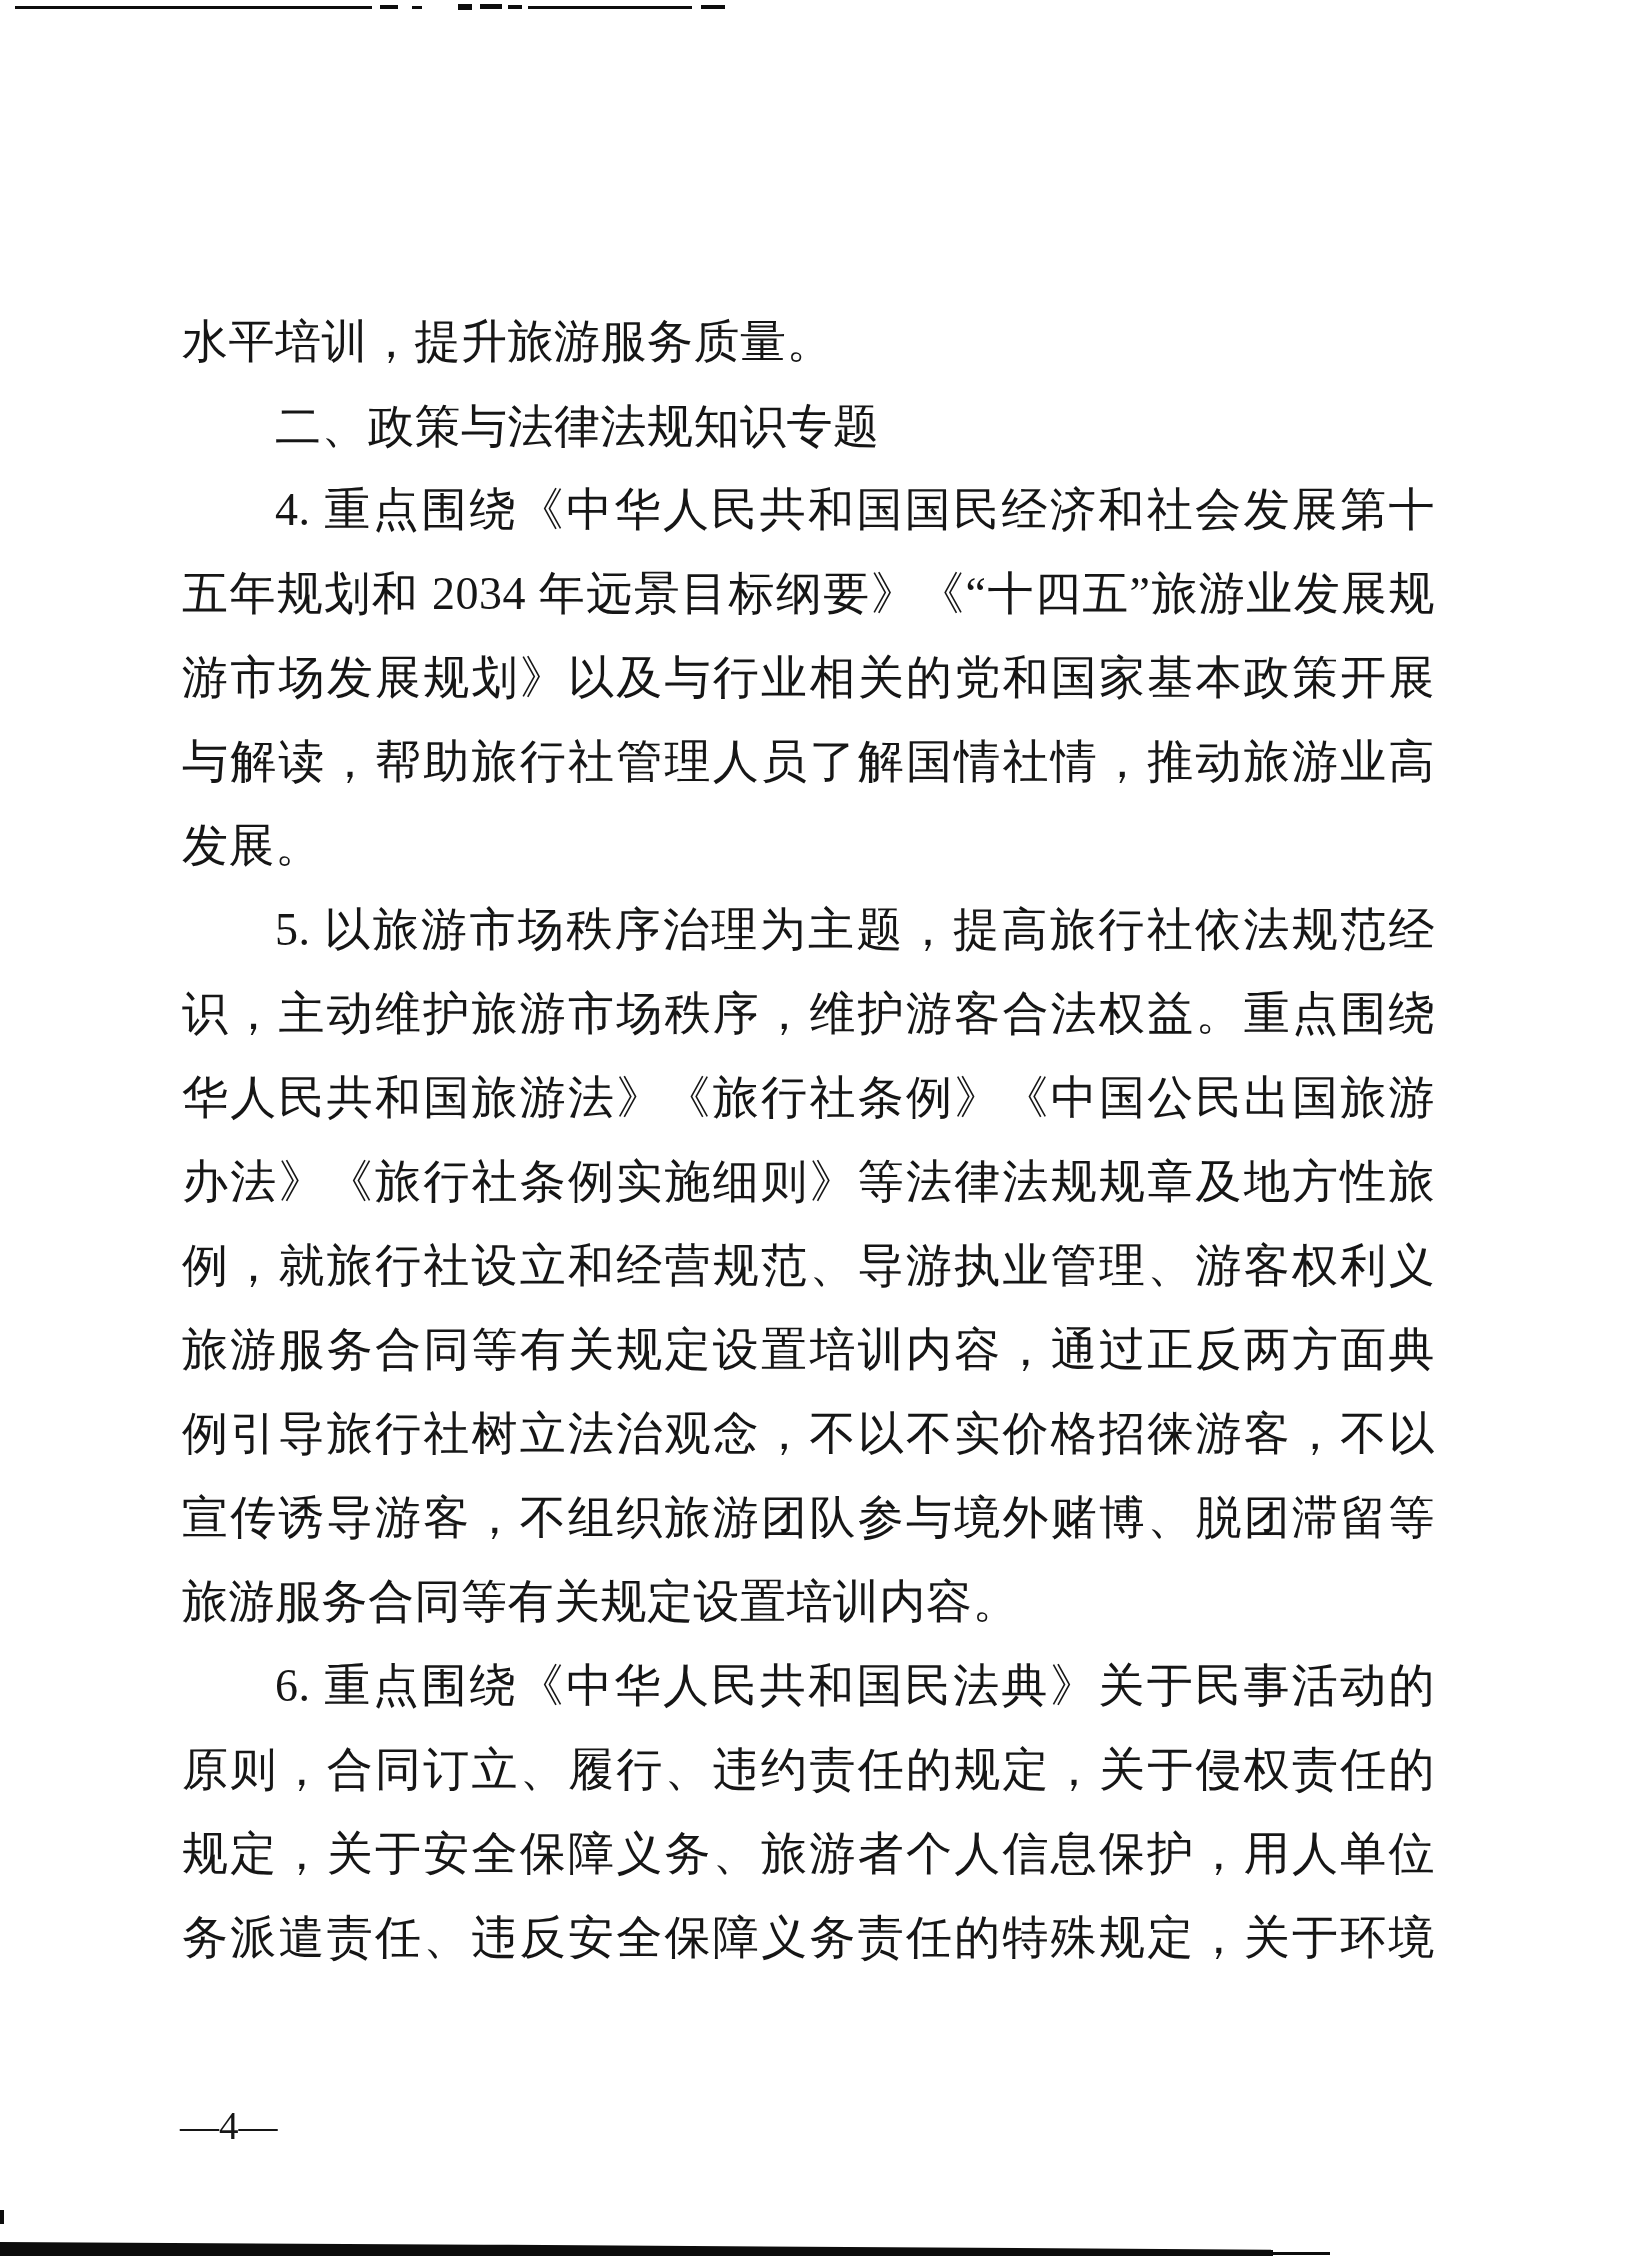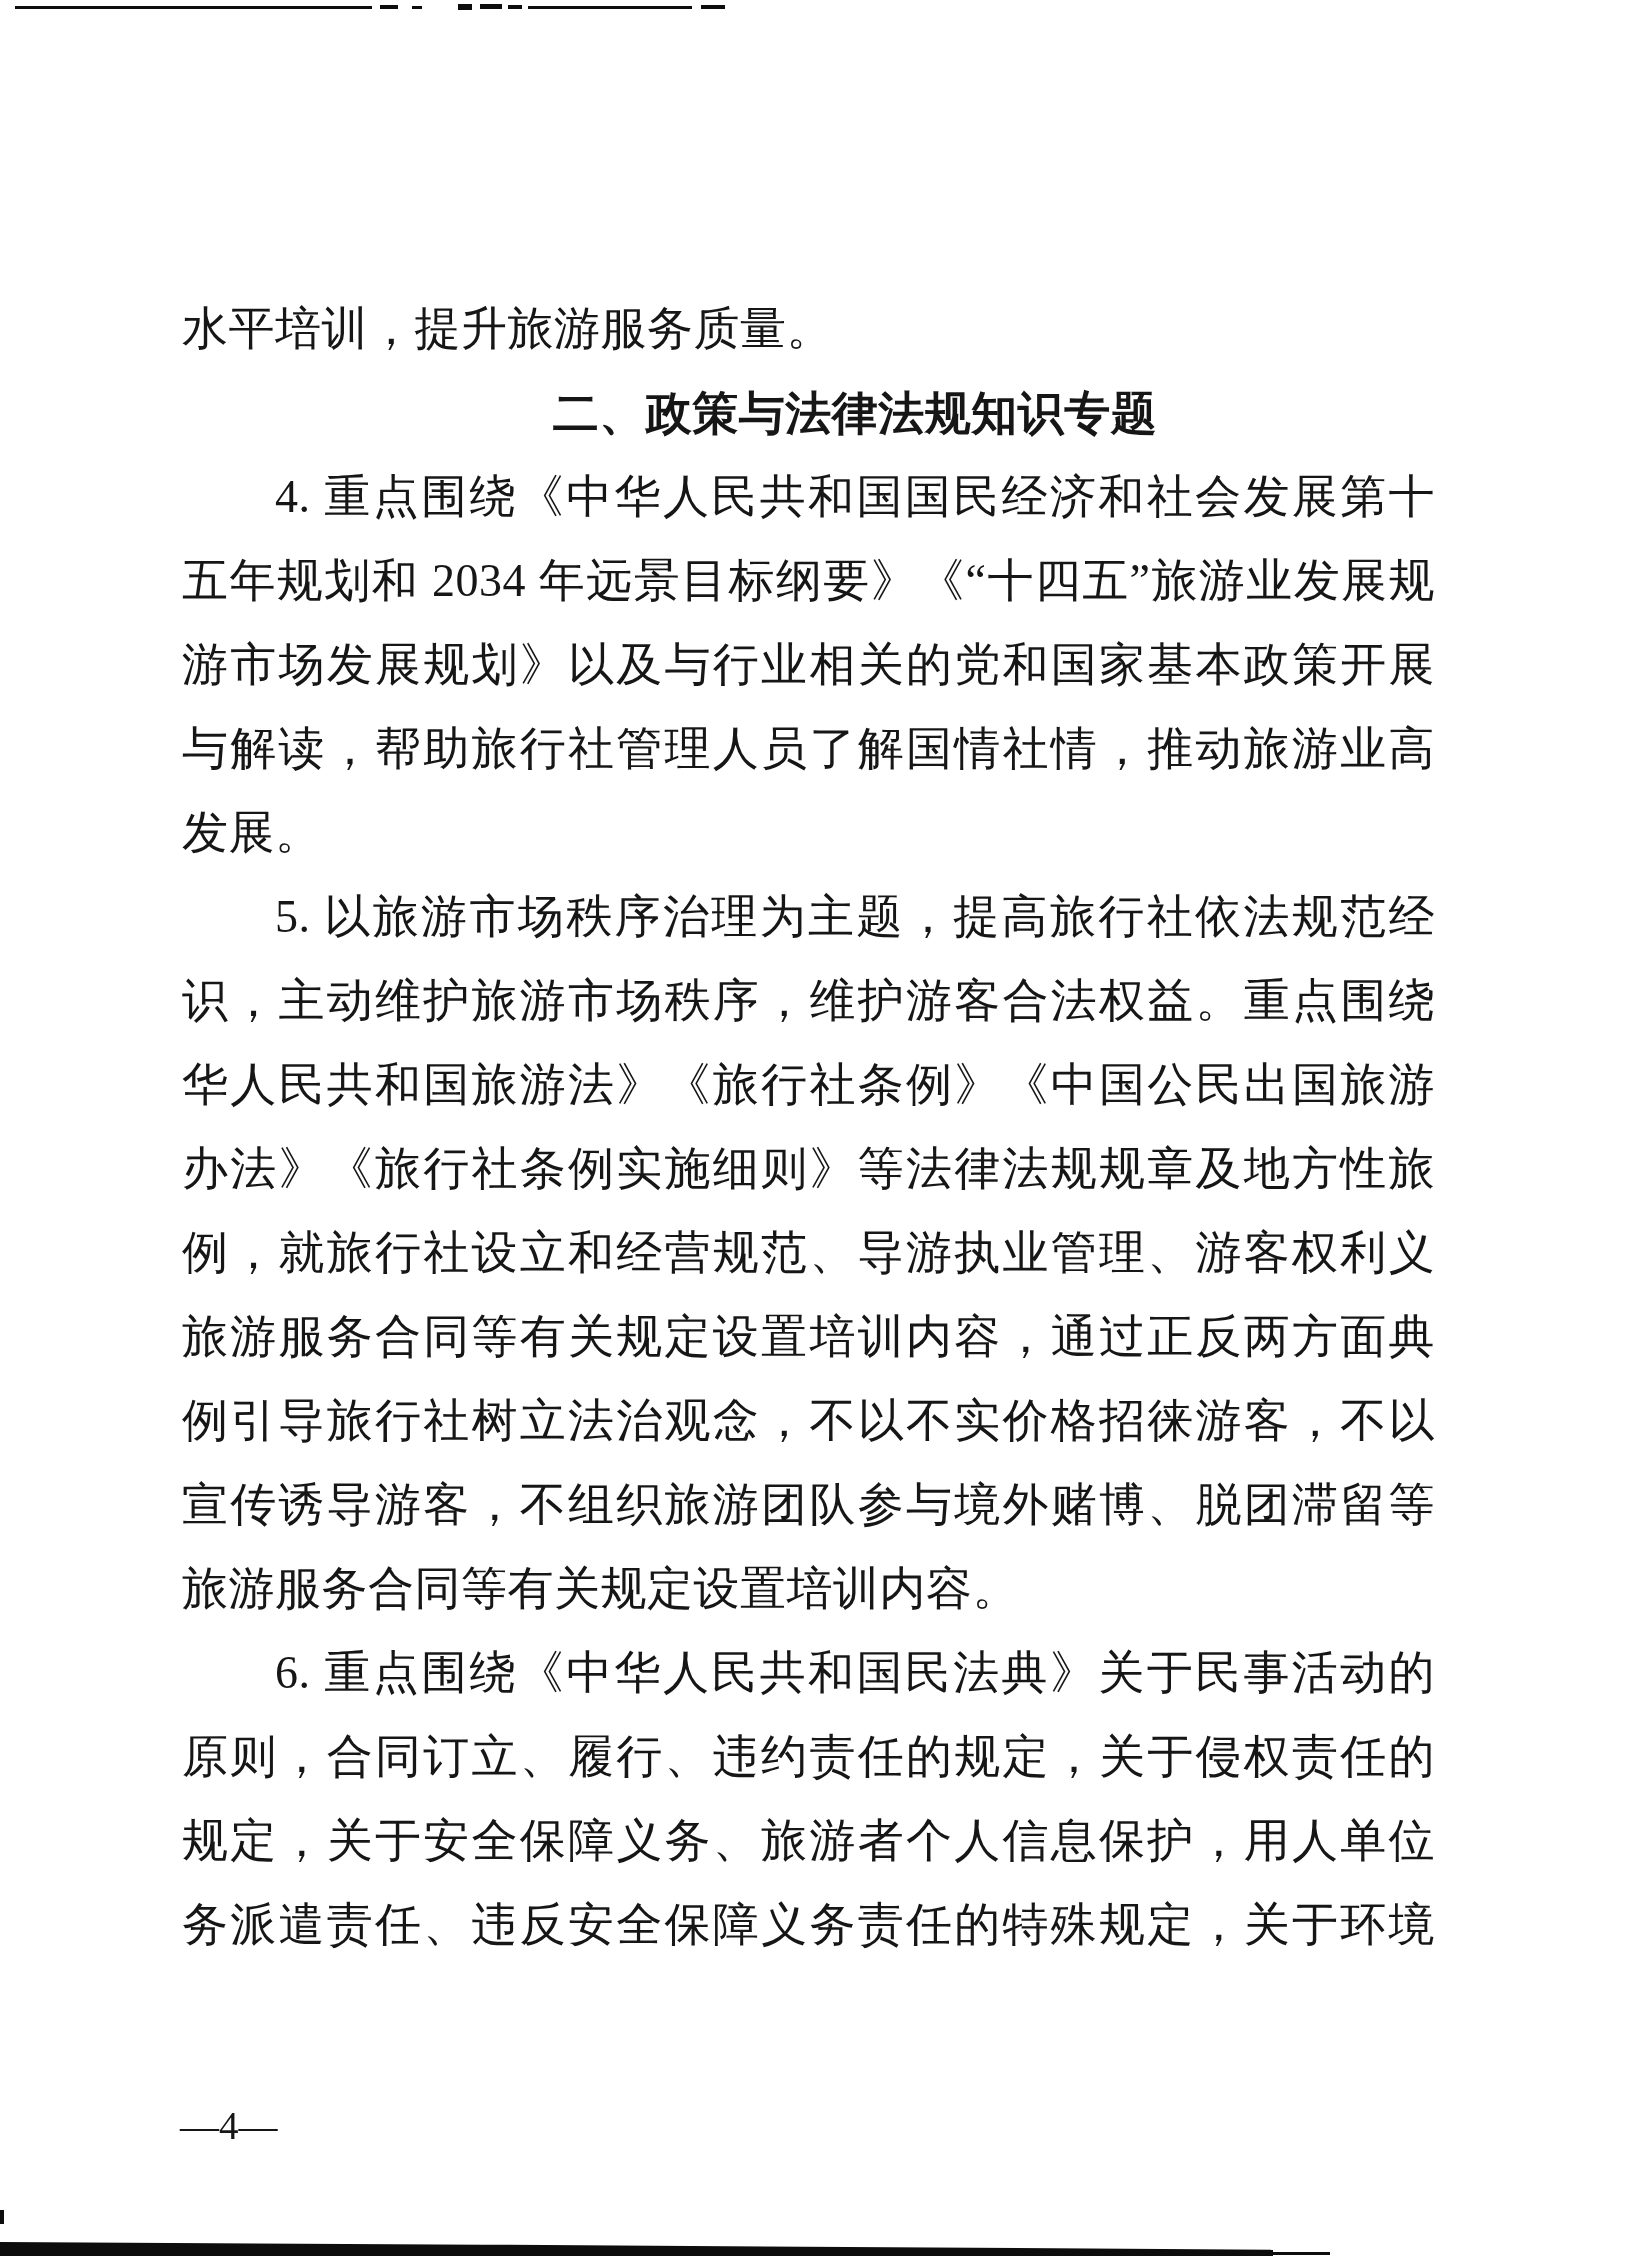--- a/index.html
+++ b/index.html
@@ -11,43 +11,42 @@
     position: relative;
     width: 1629px;
     height: 2257px;
     background: #ffffff;
     overflow: hidden;
     font-family: "Liberation Serif", serif;
   }
   .body-text {
     position: absolute;
     left: 182px;
-    top: 287px;
+    top: 300px;
     width: 1253px;
   }
   .line {
     height: 84px;
     line-height: 84px;
     font-size: 46px;
     color: #161616;
     letter-spacing: 0.5px;
     overflow: hidden;
     text-align: left;
   }
   .line.indent {
     text-indent: 93px;
   }
   .line.fill {
     text-align: justify;
     text-align-last: justify;
   }
   .line.heading {
     font-family: "Liberation Sans", sans-serif;
-    font-weight: 700;
-    text-align: center;
+    font-weight: 400;
   }
   .footer-num {
     position: absolute;
     left: 180px;
     top: 2104px;
     font-size: 39px;
     line-height: 43px;
     color: #161616;
     letter-spacing: 0px;
     font-family: "Liberation Serif", serif;

